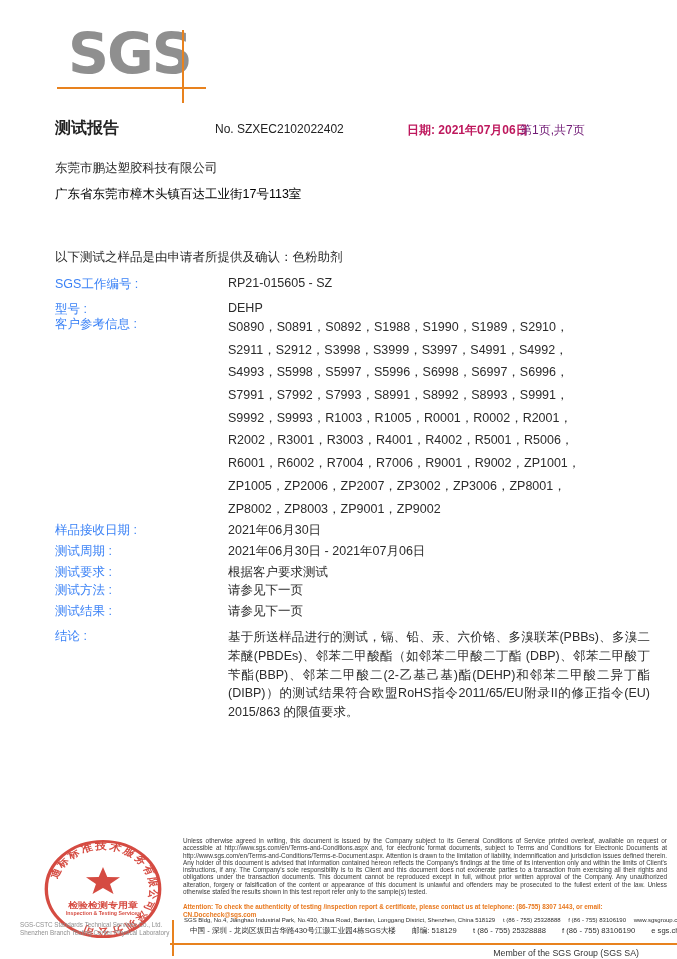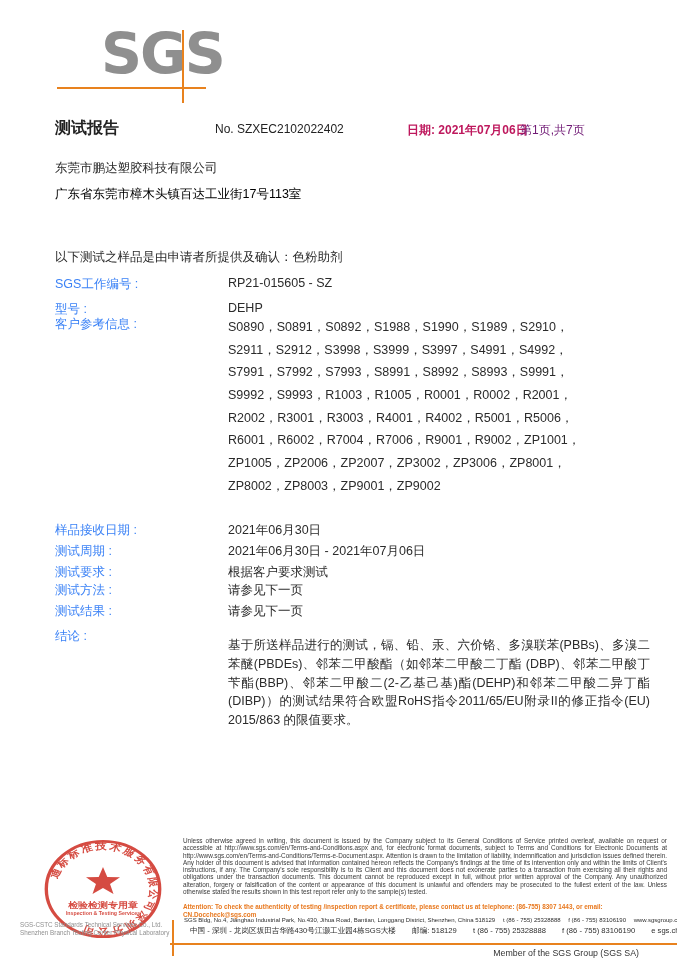--- a/index.html
+++ b/index.html
@@ -3,21 +3,21 @@
 <meta charset="utf-8">
 <style>
   html,body{margin:0;padding:0;}
   body{
     width:677px;height:959px;position:relative;background:#ffffff;
     font-family:"Liberation Sans","DejaVu Sans",sans-serif;
     color:#2b2b2b;overflow:hidden;
   }
   
   .logo-text{
-    position:absolute;left:101px;top:26px;
+    position:absolute;left:68px;top:26px;
     font-family:"DejaVu Sans","Liberation Sans",sans-serif;
     font-weight:700;font-size:57px;line-height:1;color:#8f8f8f;
     letter-spacing:-2px;
   }
   .logo-hline{position:absolute;left:57px;top:87px;width:149px;height:2px;background:#e8821e;}
   .logo-vline{position:absolute;left:182px;top:30px;width:2px;height:73px;background:#e8821e;}
   
   .hdr-title{position:absolute;left:55px;top:118px;font-size:16px;font-weight:700;color:#222;font-family:Liberation Mono, monospace;}
   .hdr-no{position:absolute;left:215px;top:122px;font-size:12px;color:#222;}
   .hdr-date{position:absolute;left:407px;top:122px;font-size:12px;color:#be185d;font-weight:bold;}
@@ -25,21 +25,21 @@
   
   .company{position:absolute;left:55px;top:160px;font-size:12.5px;color:#2b2b2b;}
   .addr{position:absolute;left:55px;top:186px;font-size:12.5px;color:#000000;}
   .statement{position:absolute;left:55px;top:249px;font-size:12.5px;color:#2b2b2b;}
   
   .doc-body{position:absolute;left:55px;top:0;width:594px;}
   .field-row{position:absolute;left:0;width:594px;font-size:12.5px;}
   .field-row .lbl{position:absolute;left:0;top:0;color:#3b82f6;}
   .field-row .val{margin-left:173px;color:#2b2b2b;}
   .ref-line{line-height:22.7px;height:22.7px;white-space:nowrap;}
-  .conclusion-val{width:422px;line-height:18.8px;text-align:justify;margin-top:8px;}
+  .conclusion-val{width:422px;line-height:18.8px;text-align:justify;}
   
   .legal{
     position:absolute;left:183px;top:837px;width:484px;
     font-size:6.4px;line-height:1.14;text-align:justify;color:#3a3a3a;
   }
   .attention{
     position:absolute;left:183px;top:903px;width:484px;
     font-size:6.4px;line-height:1.18;color:#e8781e;font-weight:700;
   }
   .addr-block{position:absolute;left:184px;top:917px;width:484px;color:#2f2f2f;}
@@ -83,20 +83,21 @@
   <div class="field-row" style="top:301px">
     <span class="lbl">型号 :</span>
     <div class="val">DEHP</div>
   </div>
 
   <div class="field-row" style="top:316px">
     <span class="lbl">客户参考信息 :</span>
     <div class="val">
       <div class="ref-line">S0890，S0891，S0892，S1988，S1990，S1989，S2910，</div>
       <div class="ref-line">S2911，S2912，S3998，S3999，S3997，S4991，S4992，</div>
+      <div class="ref-line">S4993，S5998，S5997，S5996，S6998，S6997，S6996，</div>
       <div class="ref-line">S7991，S7992，S7993，S8991，S8992，S8993，S9991，</div>
       <div class="ref-line">S9992，S9993，R1003，R1005，R0001，R0002，R2001，</div>
       <div class="ref-line">R2002，R3001，R3003，R4001，R4002，R5001，R5006，</div>
       <div class="ref-line">R6001，R6002，R7004，R7006，R9001，R9002，ZP1001，</div>
       <div class="ref-line">ZP1005，ZP2006，ZP2007，ZP3002，ZP3006，ZP8001，</div>
       <div class="ref-line">ZP8002，ZP8003，ZP9001，ZP9002</div>
     </div>
   </div>
 
   <div class="field-row" style="top:522px">

